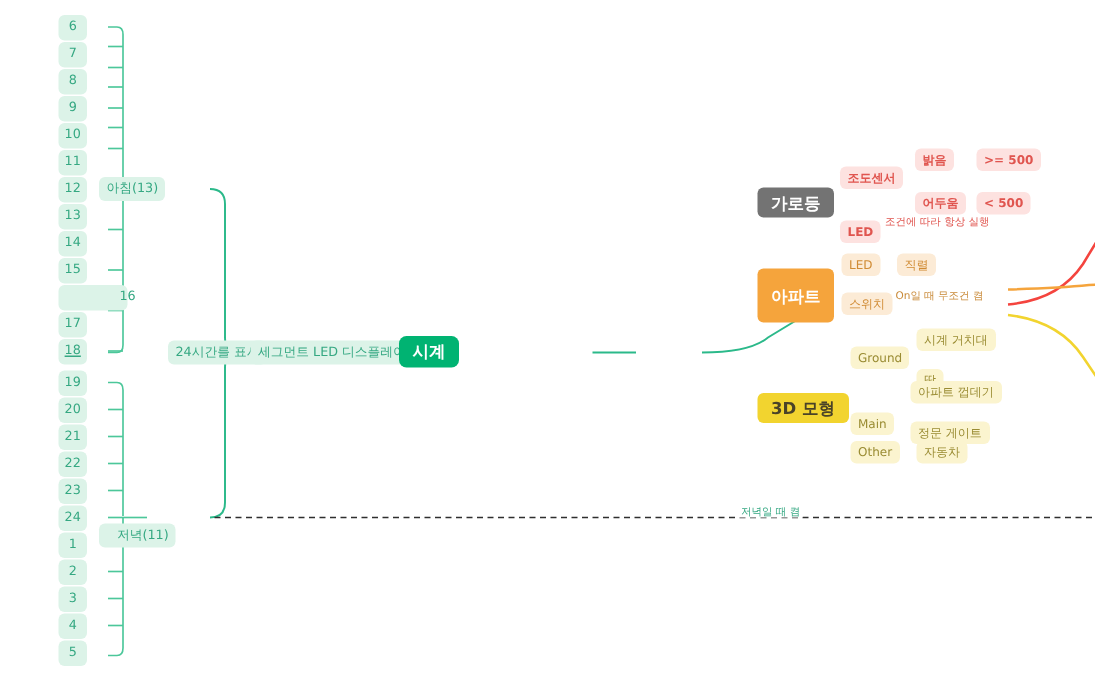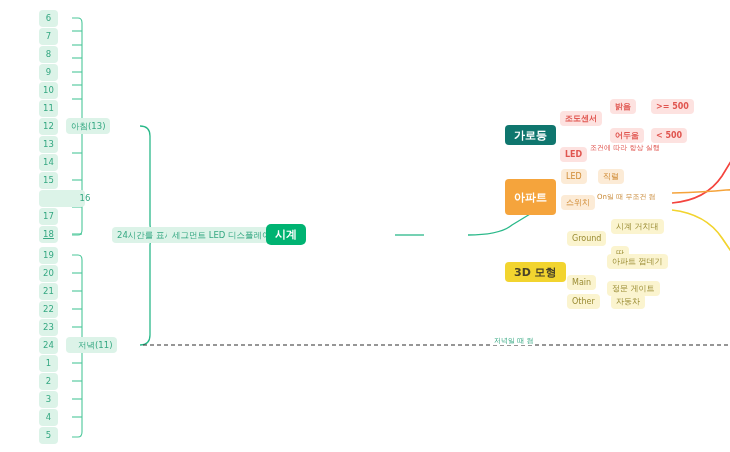--- a/index.html
+++ b/index.html
@@ -40,21 +40,21 @@
     font-size:11px;font-weight:bold;height:21px;padding:0 9px;border-radius:5px;
   }
   
   .root{
     background:#1b1b38;color:#ffffff;
     font-size:15px;font-weight:bold;
     height:34px;padding:0 16px;border-radius:7px;
   }
   
   .rmain{
-    background:#0f766e;color:#ffffff;
+    background:#737373;color:#ffffff;
     font-size:11px;font-weight:bold;height:20px;padding:0 9px;border-radius:4px;
   }
   .rsoft{
     background:#fde2e0;color:#e0554f;
     font-size:8px;height:15px;padding:0 5px;border-radius:4px;font-weight:bold;
   }
   
   .omain{
     background:#f5a43c;color:#ffffff;
     font-size:11px;font-weight:bold;height:36px;padding:0 9px;border-radius:4px;
@@ -213,21 +213,21 @@
   <div class="node hour" style="left:39px;top:301px;">22</div>
   <div class="node hour" style="left:39px;top:319px;">23</div>
   <div class="node hour" style="left:39px;top:337px;">24</div>
   <div class="node hour" style="left:39px;top:355px;">1</div>
   <div class="node hour" style="left:39px;top:373px;">2</div>
   <div class="node hour" style="left:39px;top:391px;">3</div>
   <div class="node hour" style="left:39px;top:409px;">4</div>
   <div class="node hour" style="left:39px;top:427px;">5</div>
 
   <div class="node gsoft" style="left:66px;top:118px;">아침(13)</div>
-  <div class="node gsoft" style="left:66px;top:337px;padding-left:12px;">저녁(11)</div>
+  <div class="node gsoft" style="left:66px;top:349px;padding-left:12px;">저녁(11)</div>
 
   <div class="node gsoft" style="left:112px;top:227px;">24시간를 표시</div>
   <div class="node gsoft" style="left:167px;top:227px;">세그먼트 LED 디스플레이</div>
   <div class="node gmain" style="left:266px;top:224px;">시계</div>
 
 
   <div class="node rmain" style="left:505px;top:125px;">가로등</div>
   <div class="node rsoft" style="left:560px;top:111px;">조도센서</div>
   <div class="node rsoft" style="left:610px;top:99px;">밝음</div>
   <div class="node rsoft" style="left:651px;top:99px;">&gt;= 500</div>

